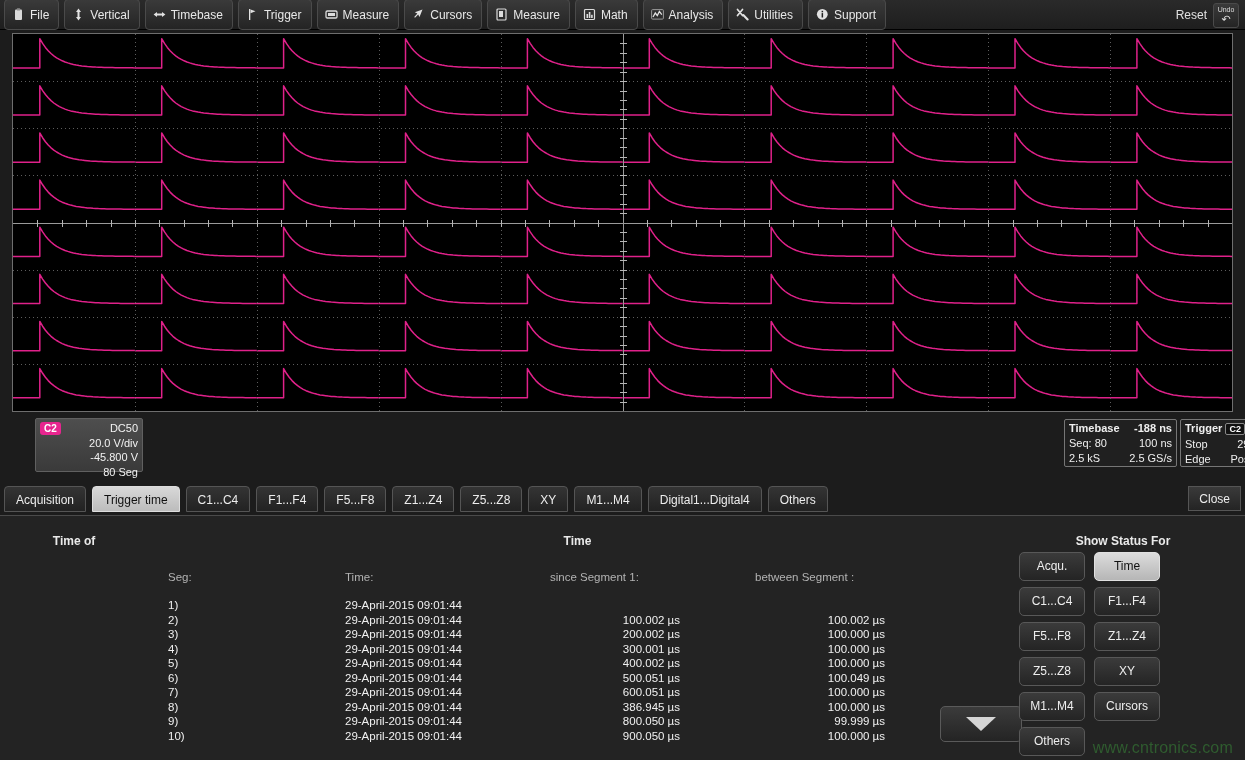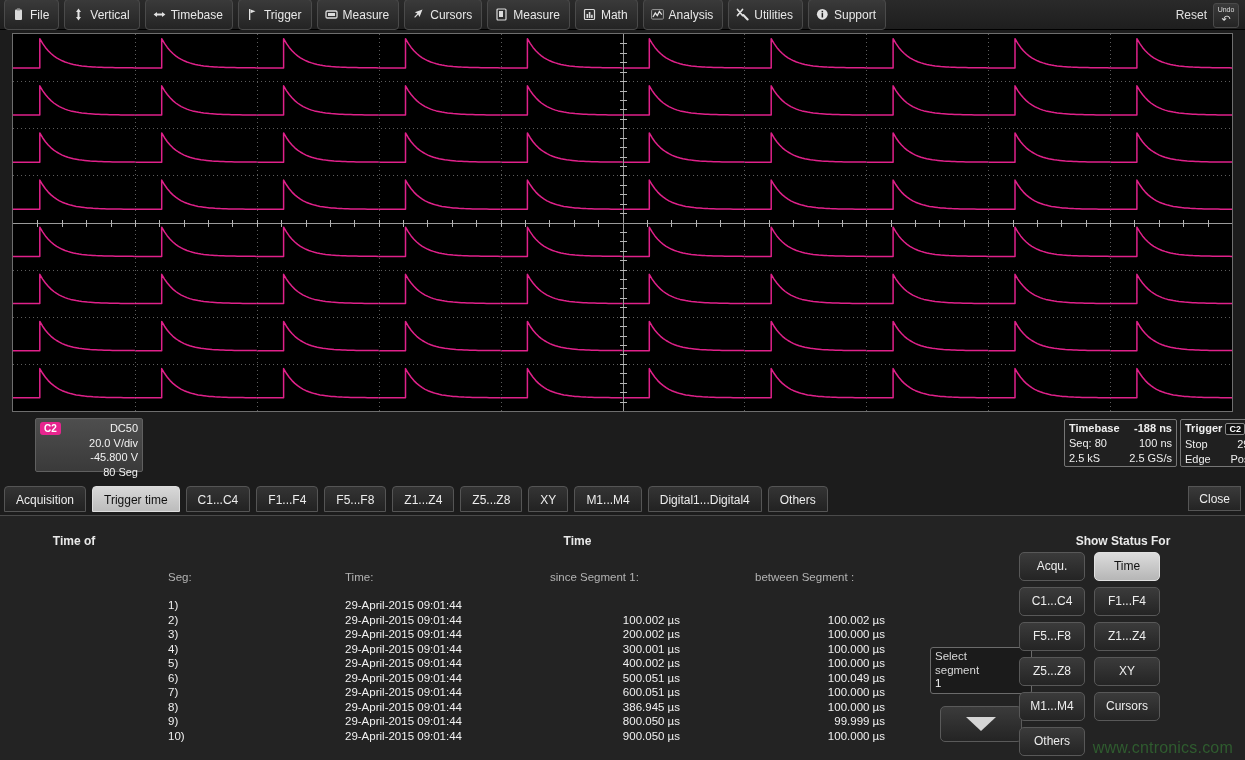--- a/index.html
+++ b/index.html
@@ -673,25 +673,20 @@
             <span class="c-betw">99.999 µs</span>
           </div>
           <div class="drow">
             <span class="c-seg">10)</span>
             <span class="c-time">29-April-2015  09:01:44</span>
             <span class="c-since">900.050 µs</span>
             <span class="c-betw">100.000 µs</span>
           </div>
         </div>
 
-      <div id="selseg">
-        <div>Select</div>
-        <div>segment</div>
-        <div class="val">1</div>
-      </div>
 
       <div id="spin-down">
         <span class="tri"></span>
       </div>
     </div>
 
     <div id="right-col">
       <div class="panel-title" style="left:0;top:18px;width:236px;text-align:center;">Show Status For</div>
       <div id="status-buttons">
           <div class="grid-btn" style="left: 14px; top: 36px;"><span>Acqu.</span></div>

